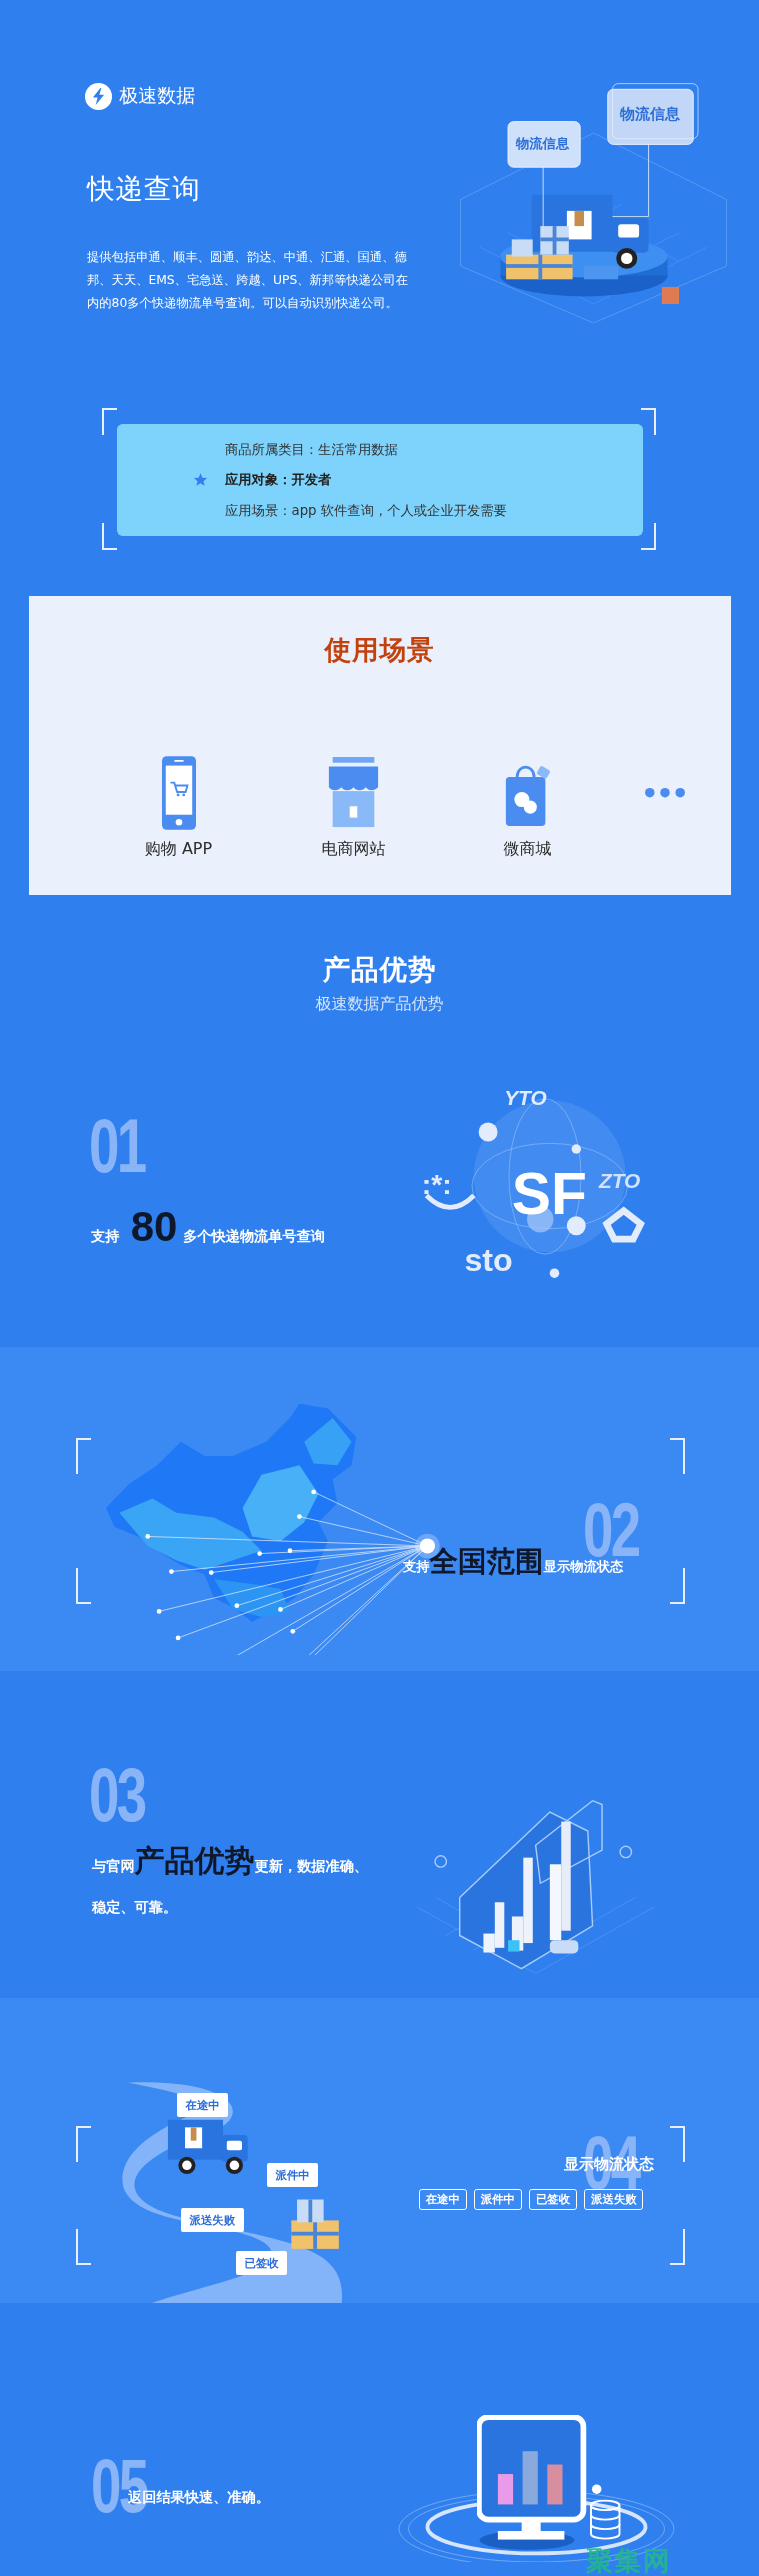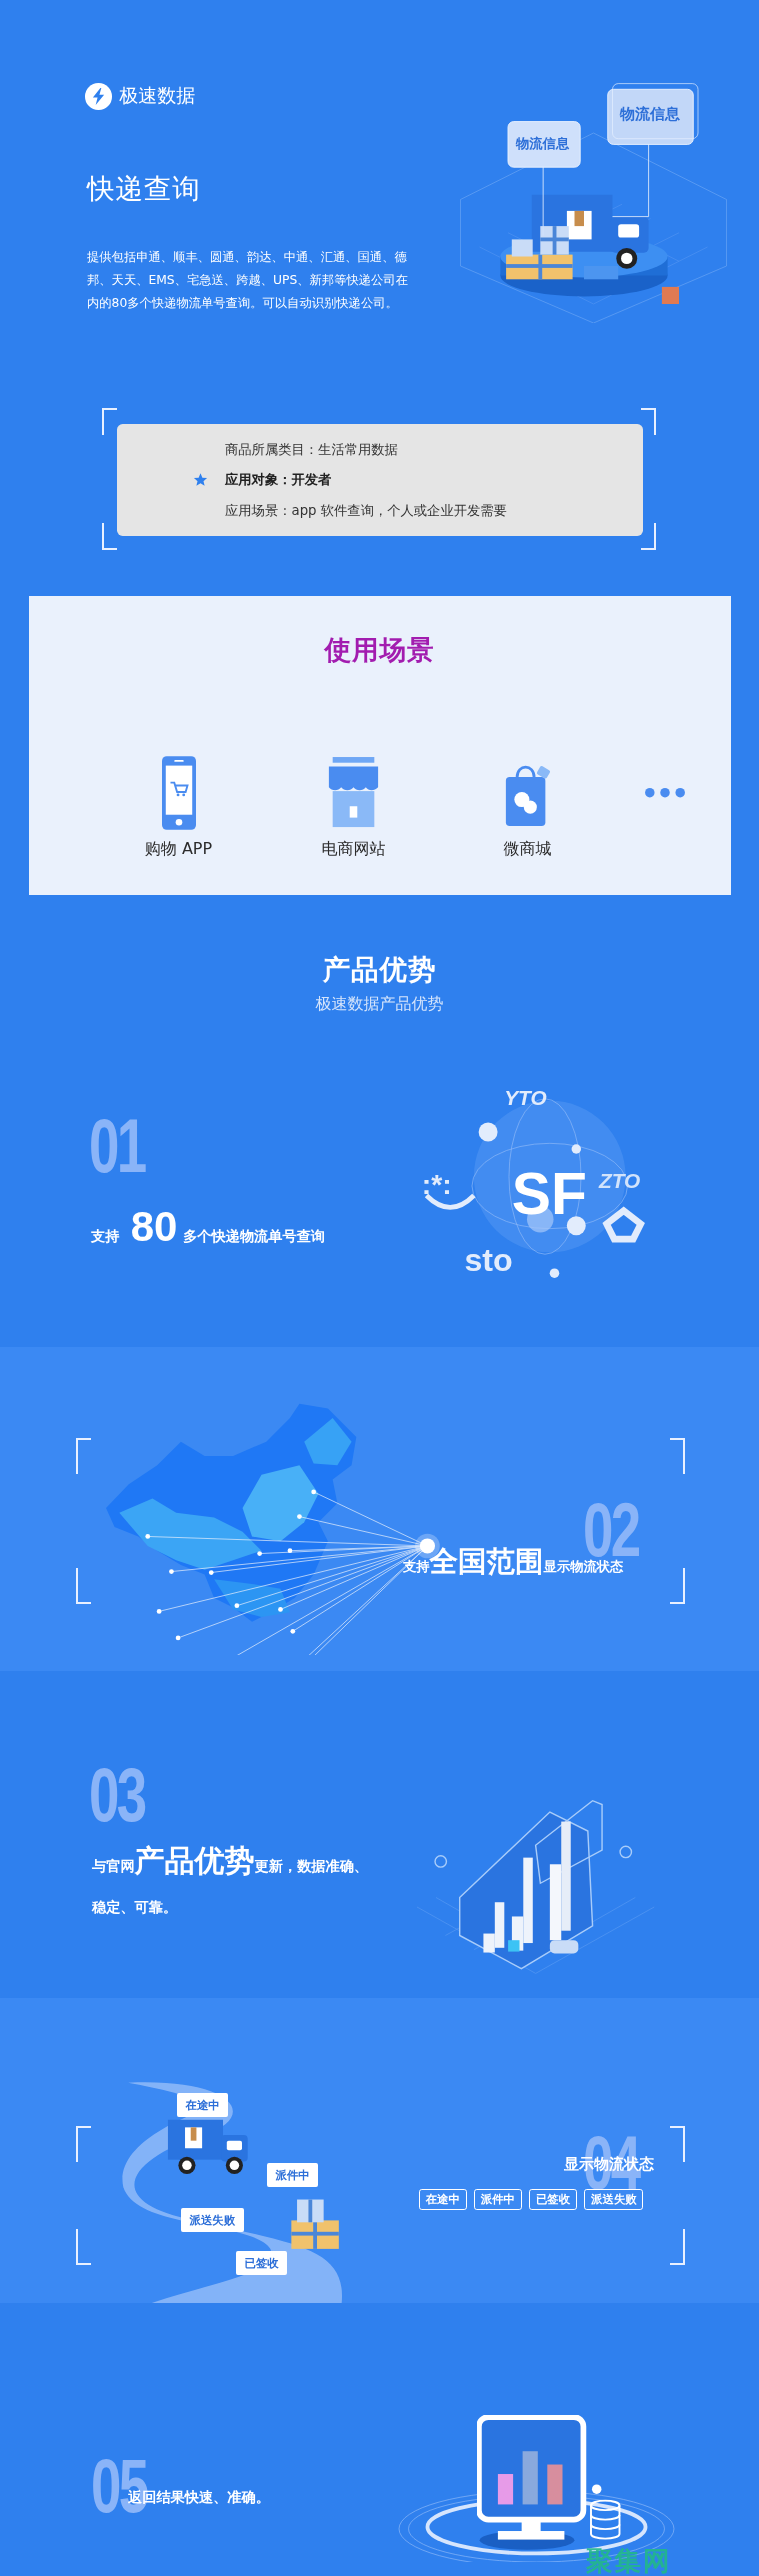--- a/index.html
+++ b/index.html
@@ -11,44 +11,44 @@
   .logo { left: 85px; top: 83px; display: flex; align-items: center; gap: 7.6px; }
   .logo-icon { width: 26.6px; height: 26.6px; border-radius: 50%; background: #fff; display: flex; align-items: center; justify-content: center; }
   .logo-text { font-size: 19px; color: #fff; }
   .hero-title { left: 87px; top: 171px; font-size: 27.5px; font-weight: normal; letter-spacing: 0.9px; }
   .hero-desc { left: 87px; top: 246px; width: 323px; font-size: 12.3px; line-height: 23px; }
 
   .hero-ill { left: 451px; top: 76px; width: 285px; height: 247px; }
 
   
   .bracket { position: absolute; width: 15px; height: 26.6px; border-color: #e8f0ff; border-style: solid; border-width: 0; }
-  .info-card { left: 117px; top: 424px; width: 526px; height: 112px; background: #e5e5e5; border-radius: 5.7px; }
+  .info-card { left: 117px; top: 424px; width: 526px; height: 112px; background: #7dd3fc; border-radius: 5.7px; }
   .info-line { position: absolute; left: 108px; font-size: 13.3px; color: #333; }
   .info-line.bold { font-weight: bold; color: #222; }
   .info-star { position: absolute; left: 76px; top: 48px; }
 
   
   .scenario { left: 28.5px; top: 596px; width: 702px; height: 299px; background: #eaf1fc; }
-  .sc-title { position: absolute; left: 0; width: 100%; top: 36px; text-align: center; font-size: 26.6px; font-weight: bold; color: #a21caf; letter-spacing: 0.9px; }
+  .sc-title { position: absolute; left: 0; width: 100%; top: 36px; text-align: center; font-size: 26.6px; font-weight: bold; color: #c2410c; letter-spacing: 0.9px; }
   .sc-sub { position: absolute; left: 0; width: 100%; top: 80px; text-align: center; font-size: 16px; color: #777; }
   .sc-item { position: absolute; top: 159px; width: 114px; text-align: center; }
   .sc-item .ico { height: 76px; display: flex; align-items: center; justify-content: center; }
   .sc-item .lbl { font-size: 16px; color: #2b2b2b; margin-top: 7.6px; }
 
   
   .adv-title { left: 0; width: 759px; top: 952px; text-align: center; font-size: 27.5px; font-weight: bold; letter-spacing: 0.9px; }
   .adv-sub { left: 0; width: 759px; top: 994px; text-align: center; font-size: 16px; color: #d5e4fb; }
 
   .num { font-family: "Liberation Sans", sans-serif; font-weight: bold; font-size: 76px; color: #8ab4f8; letter-spacing: -3.8px; transform: scaleX(0.72); transform-origin: left top; line-height: 1; }
 
   .band { left: 0; width: 759px; }
   .band.light { background: #3b89f3; }
 
   .feat-text { font-size: 14.2px; font-weight: bold; color: #fff; display: flex; align-items: baseline; }
-  .hl { color: #ffffff; font-weight: bold; }
+  .hl { color: #0f172a; font-weight: bold; }
 
   .corner { position: absolute; width: 15px; height: 36px; border: 0 solid #e8f0ff; }
 
   .tag { display: inline-block; border: 1.9px solid #fff; border-radius: 2.8px; padding: 1.9px 5.7px; font-size: 11.4px; font-weight: bold; color: #fff; margin-left: 7.6px; }
   .road-tag { position: absolute; background: #fff; color: #2d6fd8; font-size: 11.4px; padding: 4.7px 8.5px; border-radius: 1.9px; font-weight: bold; }
 
   .watermark { left: 586px; top: 2543px; font-size: 26.6px; font-weight: bold; color: #22b88a; letter-spacing: 1.9px; opacity: 0.9; }
 </style>
 </head>
 <body>

